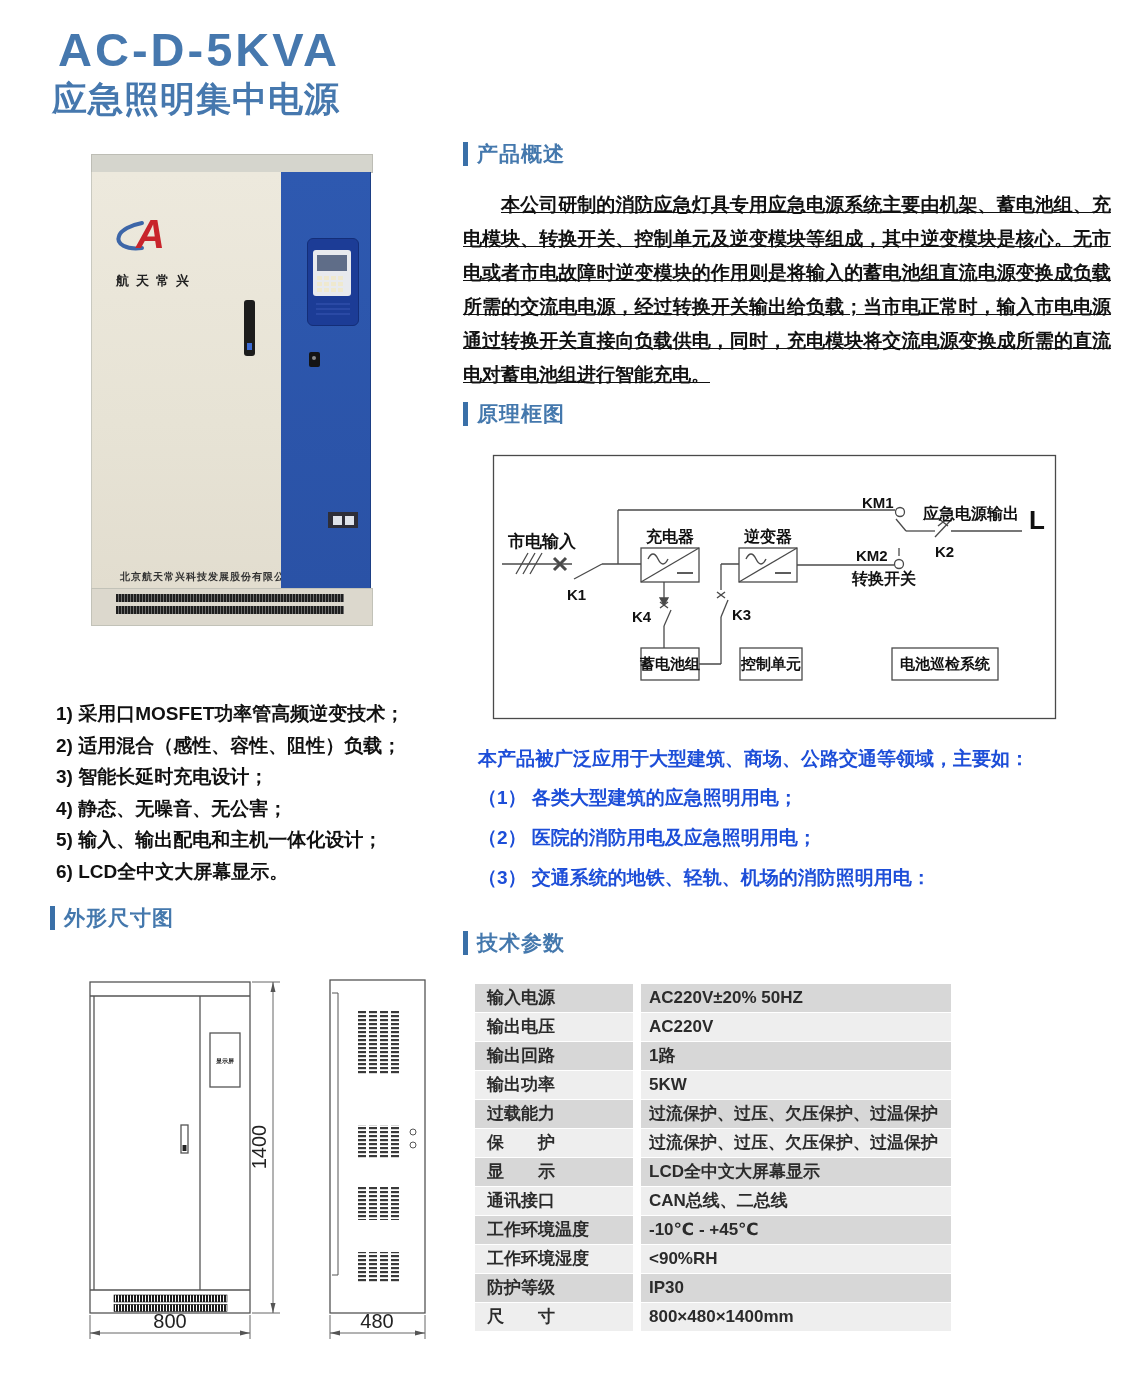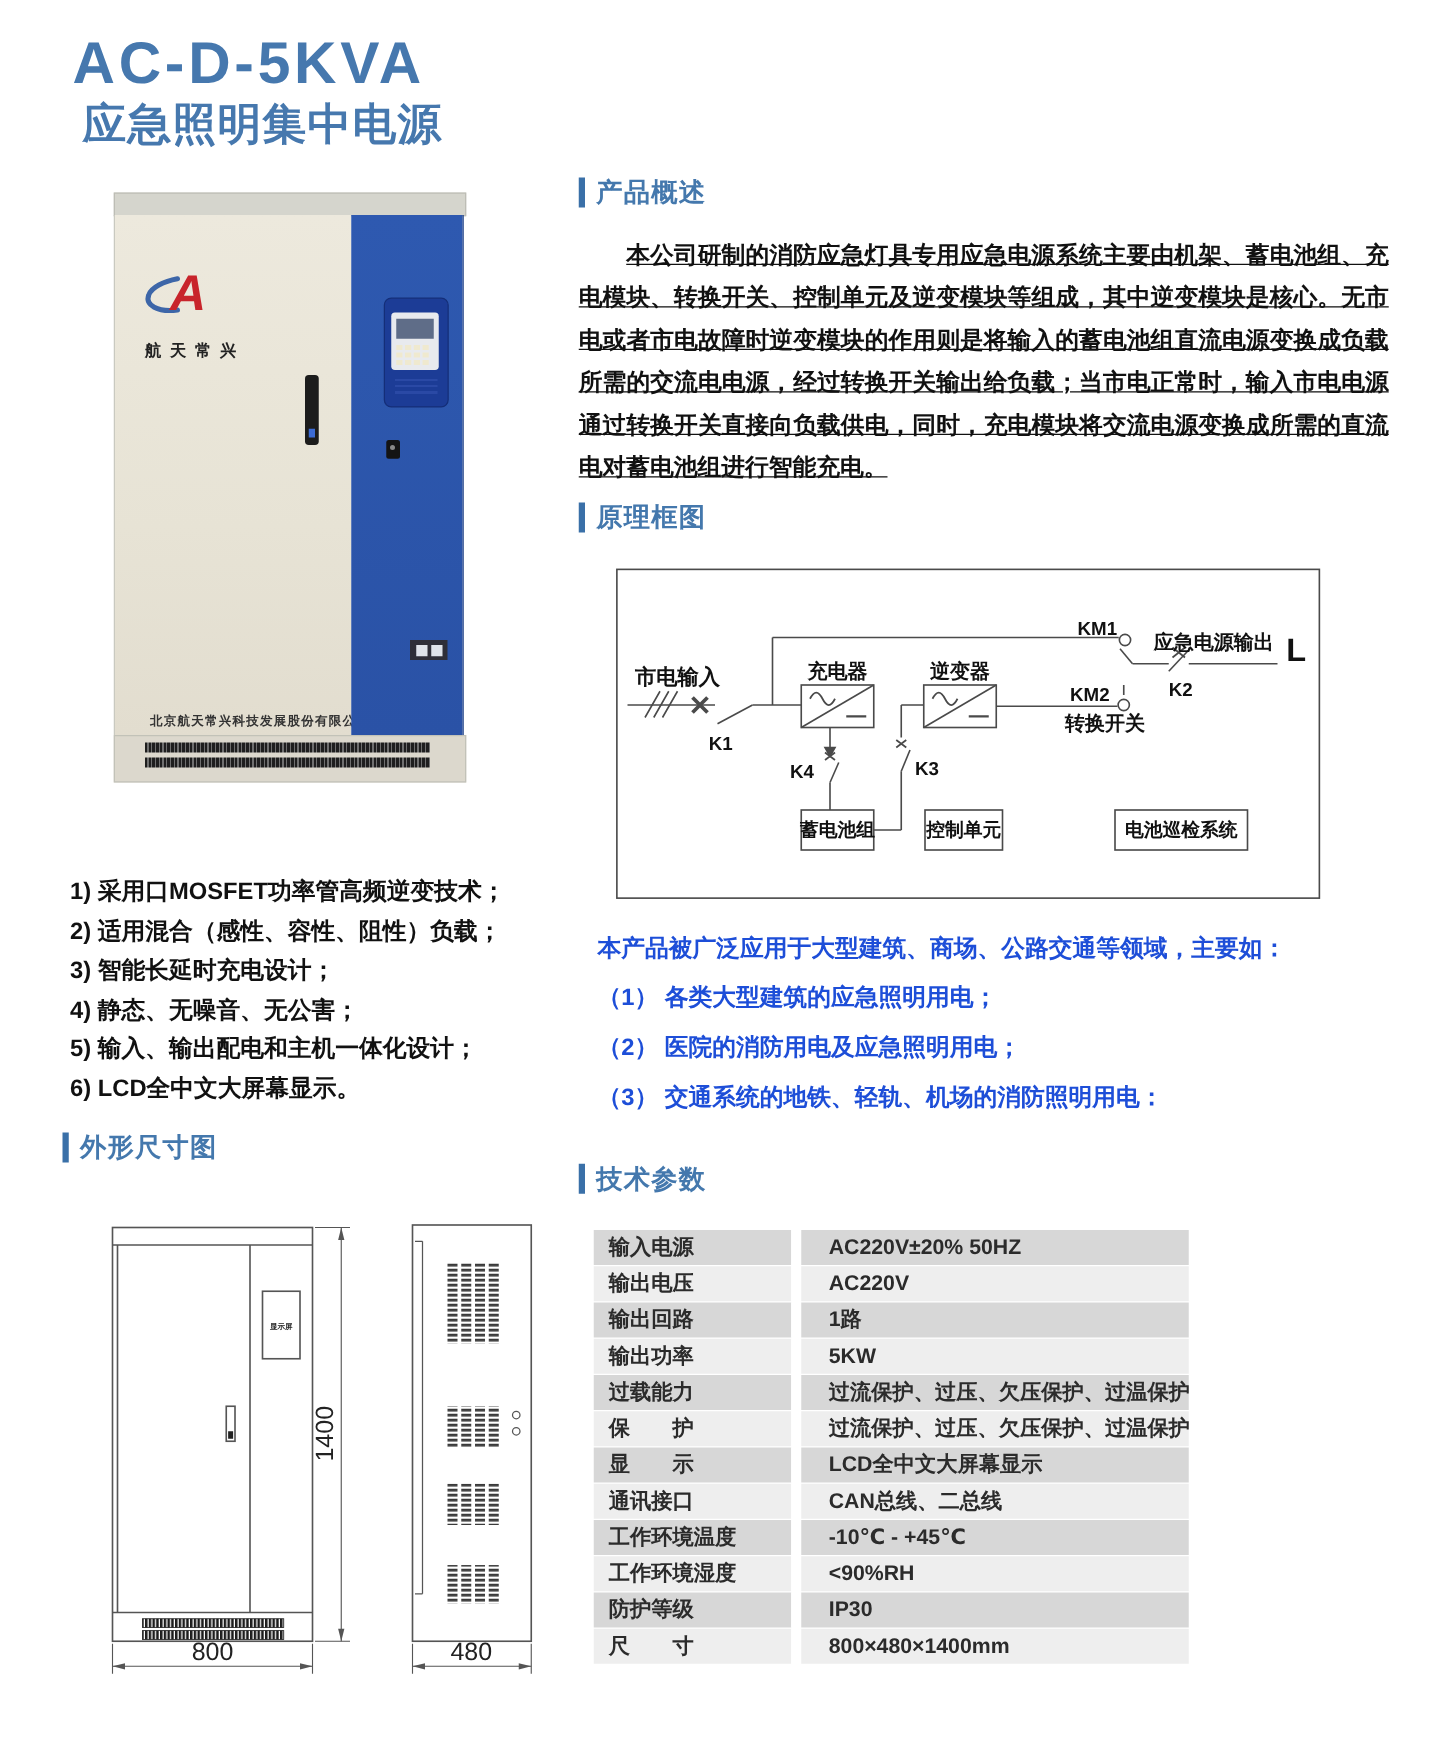--- a/index.html
+++ b/index.html
@@ -1,21 +1,21 @@
 <!DOCTYPE html>
 <html><head>
 <meta charset="utf-8">
 <style>
   html,body{margin:0;padding:0;background:#fff;}
   body{font-family:"Liberation Sans","DejaVu Sans",sans-serif;color:#1a1a1a;}
   #canvas{position:relative;width:1145px;height:1400px;background:#fff;overflow:hidden;}
 
   
   .title{position:absolute;left:58px;top:22px;font-size:47px;font-weight:bold;letter-spacing:3px;color:#4678ae;}
-  .subtitle{position:absolute;left:66px;top:76px;font-size:35px;font-weight:bold;letter-spacing:1px;color:#4678ae;}
+  .subtitle{position:absolute;left:52px;top:76px;font-size:35px;font-weight:bold;letter-spacing:1px;color:#4678ae;}
 
   
   .sec{position:absolute;display:flex;align-items:center;gap:9px;}
   .sec .bar{width:5px;height:24px;background:#3a70a8;}
   .sec .txt{font-size:21px;font-weight:600;color:#4478ad;letter-spacing:1px;}
 
   
   .overview{position:absolute;left:463px;top:188px;width:648px;font-size:19px;line-height:34px;
     font-weight:600;color:#111;text-align:justify;text-indent:2em;text-decoration:underline;}
 
@@ -26,21 +26,21 @@
   .apps .item{margin-bottom:14px;}
 
   
   .spec{position:absolute;left:475px;top:984px;width:476px;}
   .spec-row{display:flex;height:28px;margin-bottom:1px;}
   .spec-row:nth-child(odd) .cell{background:#d7d7d7;}
   .spec-row:nth-child(even) .cell{background:#eeeeee;}
   .spec .cell{line-height:28px;font-size:17px;font-weight:600;color:#2b2b2b;white-space:nowrap;overflow:hidden;}
   .spec .c-label{width:146px;padding-left:12px;}
   .spec .c-gap{width:8px;background:#fff !important;}
-  .spec .c-value{flex:1;padding-left:22px;}
+  .spec .c-value{flex:1;padding-left:8px;}
 
   
   .photo{position:absolute;left:85px;top:147px;width:292px;height:500px;}
   .cab-cap{position:absolute;left:6px;top:7px;width:280px;height:17px;background:#d5d5cd;border:1px solid #bdbdb5;}
   .cab-body{position:absolute;left:6px;top:25px;width:280px;height:416px;display:flex;}
   .cab-beige{width:190px;height:100%;background:linear-gradient(180deg,#ede9dd 0%,#e7e3d5 60%,#e2ddcf 100%);position:relative;border-left:1px solid #c9c9c0;}
   .cab-blue{width:90px;height:100%;background:linear-gradient(180deg,#2e59b0 0%,#2a52a6 100%);position:relative;border-right:1px solid #1d3f85;}
   .brand-logo{position:absolute;left:20px;top:38px;}
   .brand-name{position:absolute;left:24px;top:100px;width:160px;font-size:13px;font-weight:600;letter-spacing:7px;color:#222;}
   .panel{position:absolute;left:26px;top:66px;width:50px;height:86px;background:#1c3c96;border:1px solid #142e78;border-radius:6px;}

